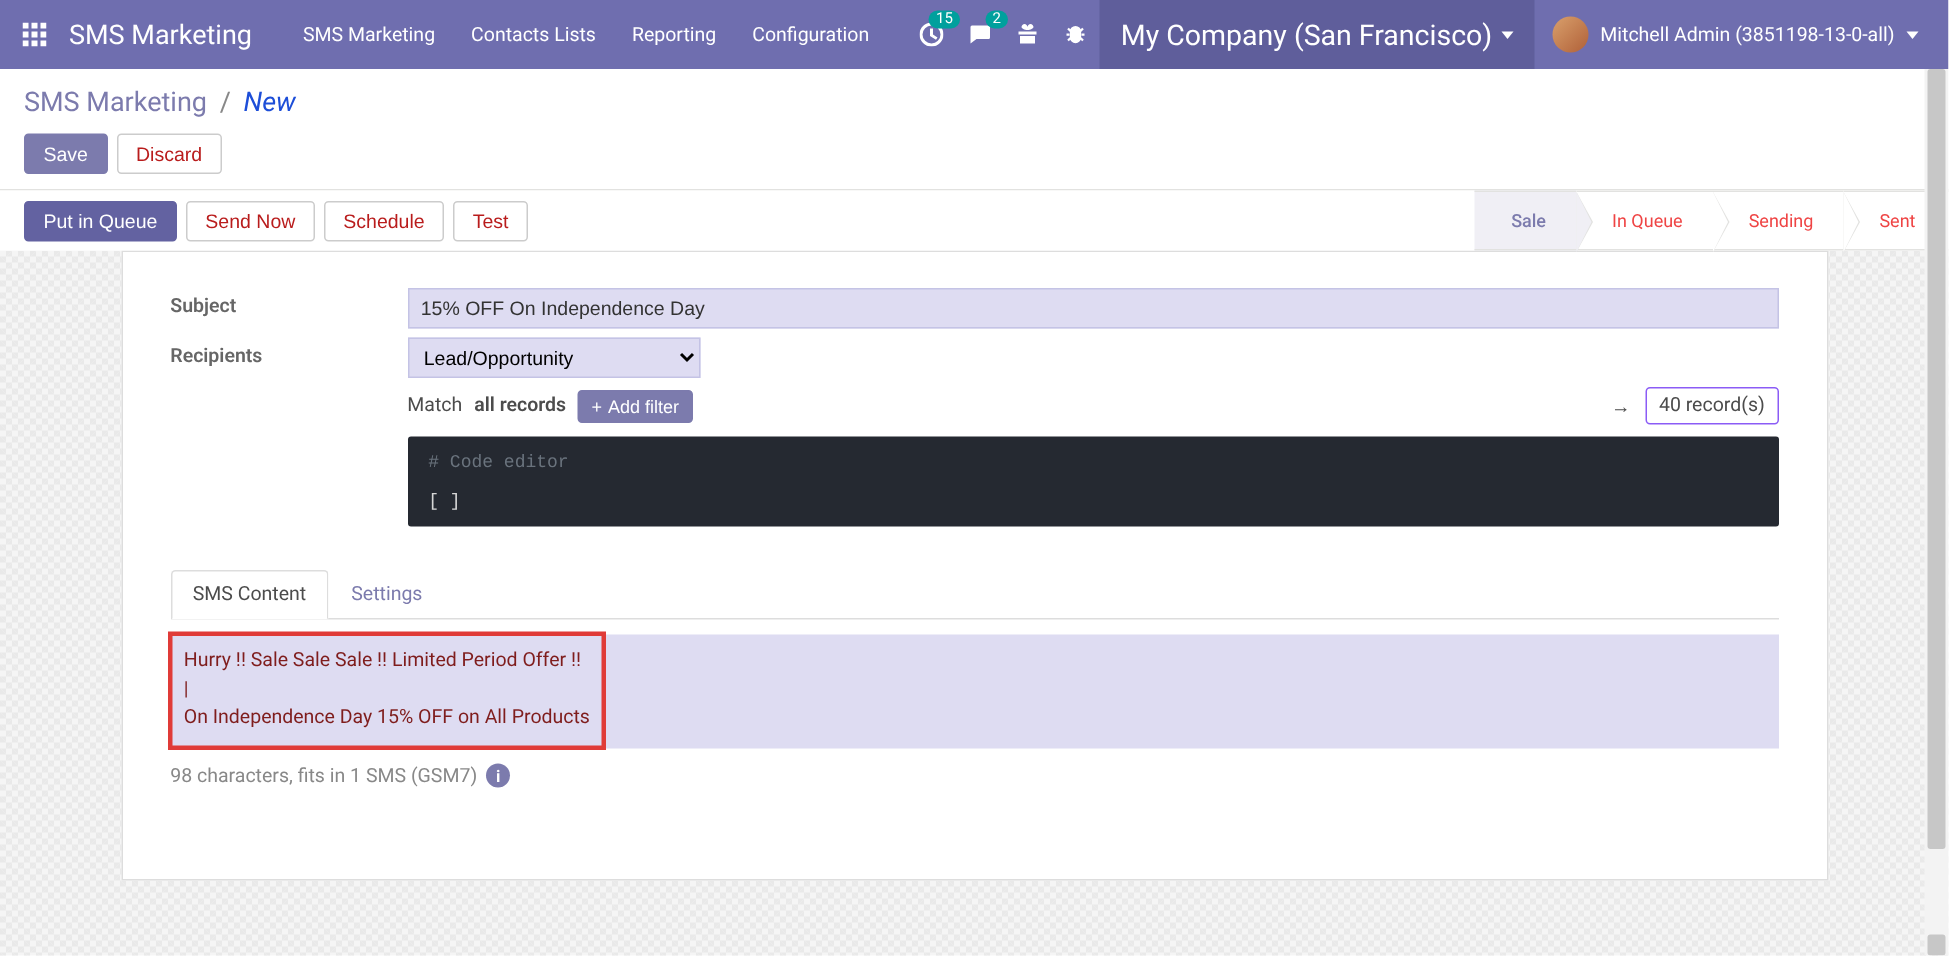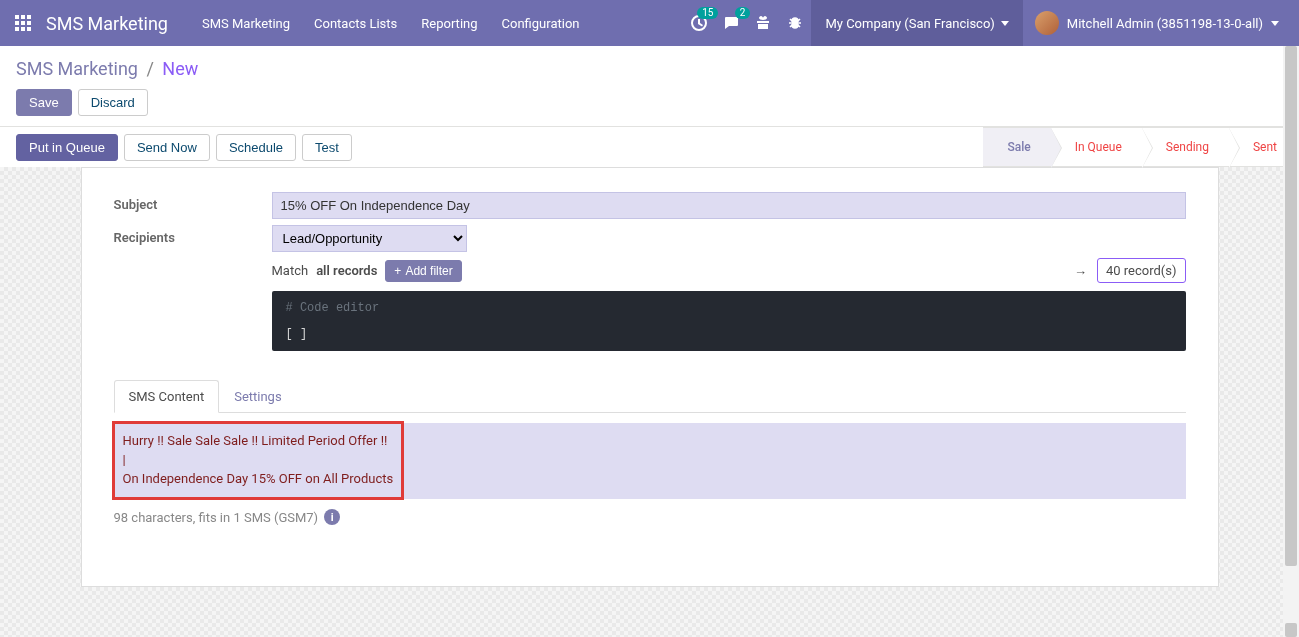--- a/index.html
+++ b/index.html
@@ -60,21 +60,21 @@
     border-radius: 8px;
     padding: 1px 5px;
     line-height: 1;
   }
   .company-switch {
     background: #5f5e9b;
     height: 46px;
     display: flex; align-items: center;
     padding: 0 14px;
     cursor: pointer;
-    font-size: 13px;
+    font-size: 19px;
     gap: 6px;
   }
   .user-box {
     height: 46px;
     display: flex; align-items: center;
     padding: 0 12px;
     cursor: pointer;
     gap: 8px;
     font-size: 13px;
   }
@@ -94,26 +94,26 @@
   .control-panel {
     padding: 12px 16px 10px;
     border-bottom: 1px solid #e2e2e0;
   }
   .breadcrumb {
     font-size: 18px;
     margin-bottom: 10px;
   }
   .breadcrumb .bc-link { color: #7c7bad; cursor: pointer; }
   .breadcrumb .sep { color: #888; margin: 0 4px; }
-  .breadcrumb .current { color: #8b5cf6; }
+  .breadcrumb .current { color: #1d4ed8; font-style: italic; }
   .btn-row { display: flex; gap: 6px; }
   .btn {
     border: 1px solid #ccc;
     background: #fff;
-    color: #0c4a6e;
+    color: #b91c1c;
     font-size: 13px;
     padding: 5px 12px;
     border-radius: 3px;
     cursor: pointer;
   }
   .btn.primary {
     background: #7c7bad;
     border-color: #7c7bad;
     color: #fff;
   }

